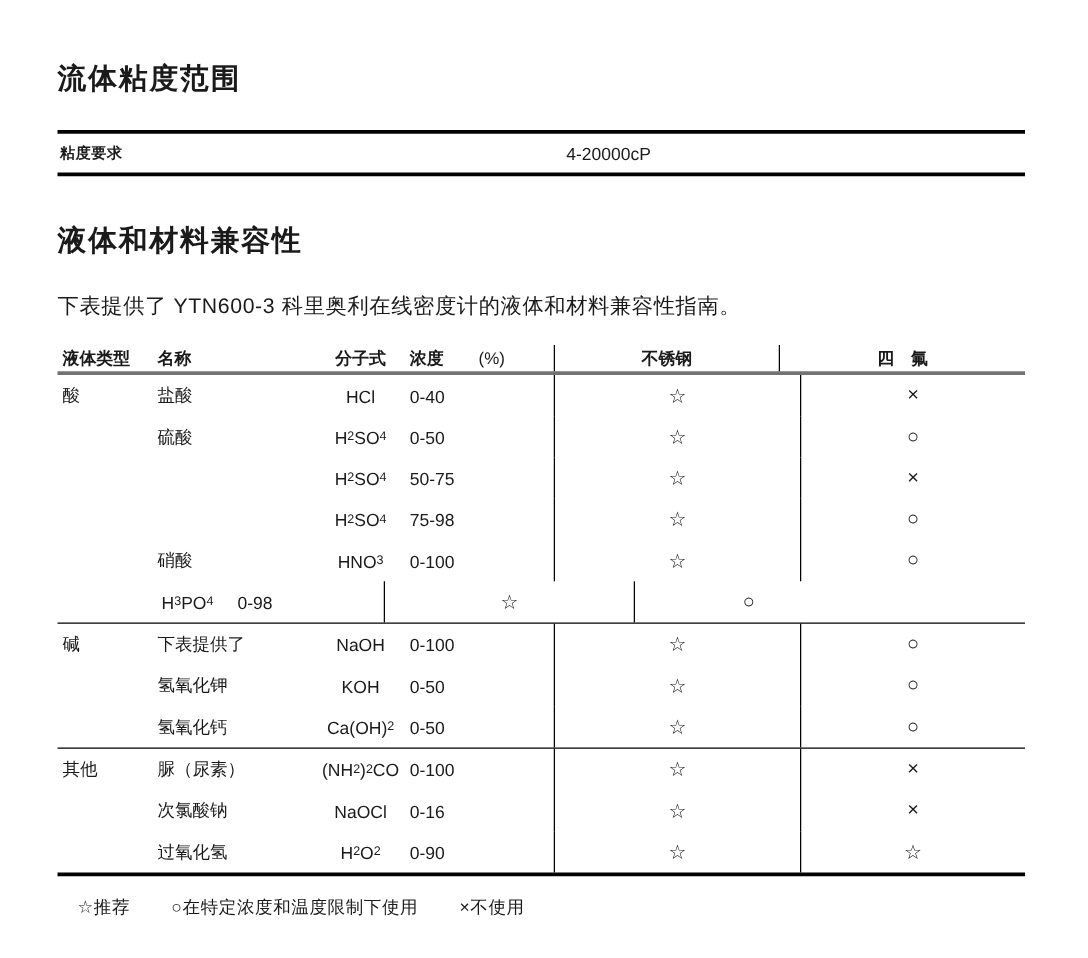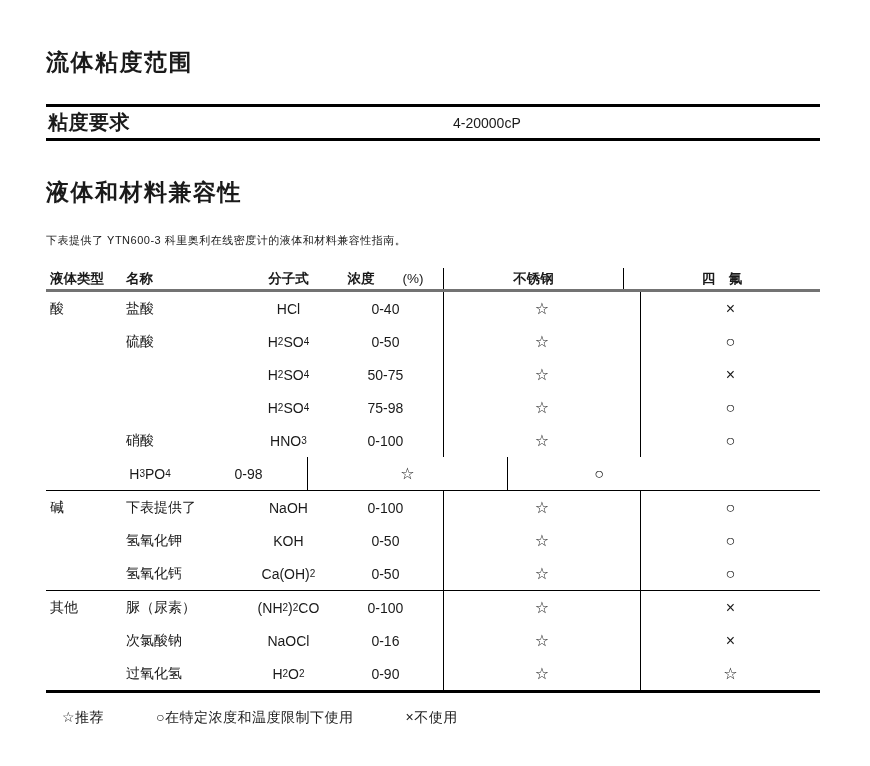--- a/index.html
+++ b/index.html
@@ -15,45 +15,45 @@
   }
   #title1 { padding-top:13px;margin-top:34px; }
   #title2 { margin-top:36px; }
 
   
   .vtable {
     margin:27px 0 0 46px; width:774px; height:37px;
     border-top:3px solid #000; border-bottom:3px solid #000;
     position:relative; display:flex; align-items:center;
   }
-  .vlabel { font-weight:bold; font-size:20px; padding-left:2px; letter-spacing:0.5px; }
+  .vlabel { font-weight:bold; font-size:12px; padding-left:2px; letter-spacing:0.5px; }
   .vvalue { position:absolute; left:407px; font-size:14px; }
 
-  .intro { margin:26px 0 0 46px; font-size:11px; letter-spacing:0.5px; }
+  .intro { margin:26px 0 0 46px; font-size:17px; letter-spacing:0.5px; }
 
   
   .ctable { margin:20px 0 0 46px; width:774px; border-bottom:3px solid #000; }
   .thead {
     display:flex; height:24px; border-bottom:3px solid #737373;
     font-weight:bold; font-size:13.5px;
   }
   .cell { display:flex; align-items:center; }
   .c-type    { width:64px;  padding-left:4px; }
   .c-name    { width:130px; padding-left:5px;margin-left:12px; }
   .c-formula { width:80px;  justify-content:center; }
-  .c-conc    { width:117px; justify-content:center;gap:24px; }
+  .c-conc    { width:117px; justify-content:flex-start;gap:24px; }
   .c-ptfe    { width:200px; justify-content:center; border-left:1px solid #000; align-self:stretch; }
   .c-steel   { width:183px; justify-content:center; border-left:1px solid #000; align-self:stretch; }
   .conc-unit { font-weight:normal; margin-left:4px; }
   .trow { display:flex; height:33px; font-size:14px; }
   .tgroup + .tgroup { border-top:1px solid #000; }
   .sym { font-size:16px; }
   sub { font-size:10px; line-height:0; }
 
-  .legend { margin:16px 0 0 62px; font-size:14px; display:flex; gap:52px; letter-spacing:0.5px; }
+  .legend { margin:16px 0 0 62px; font-size:14px; display:flex; gap:33px; letter-spacing:0.5px; }
 </style>
 </head>
 <body>
 
 <div class="h1" id="title1">流体粘度范围</div>
 
 <div class="vtable">
   <span class="vlabel">粘度要求</span>
   <span class="vvalue">4-20000cP</span>
 </div>

